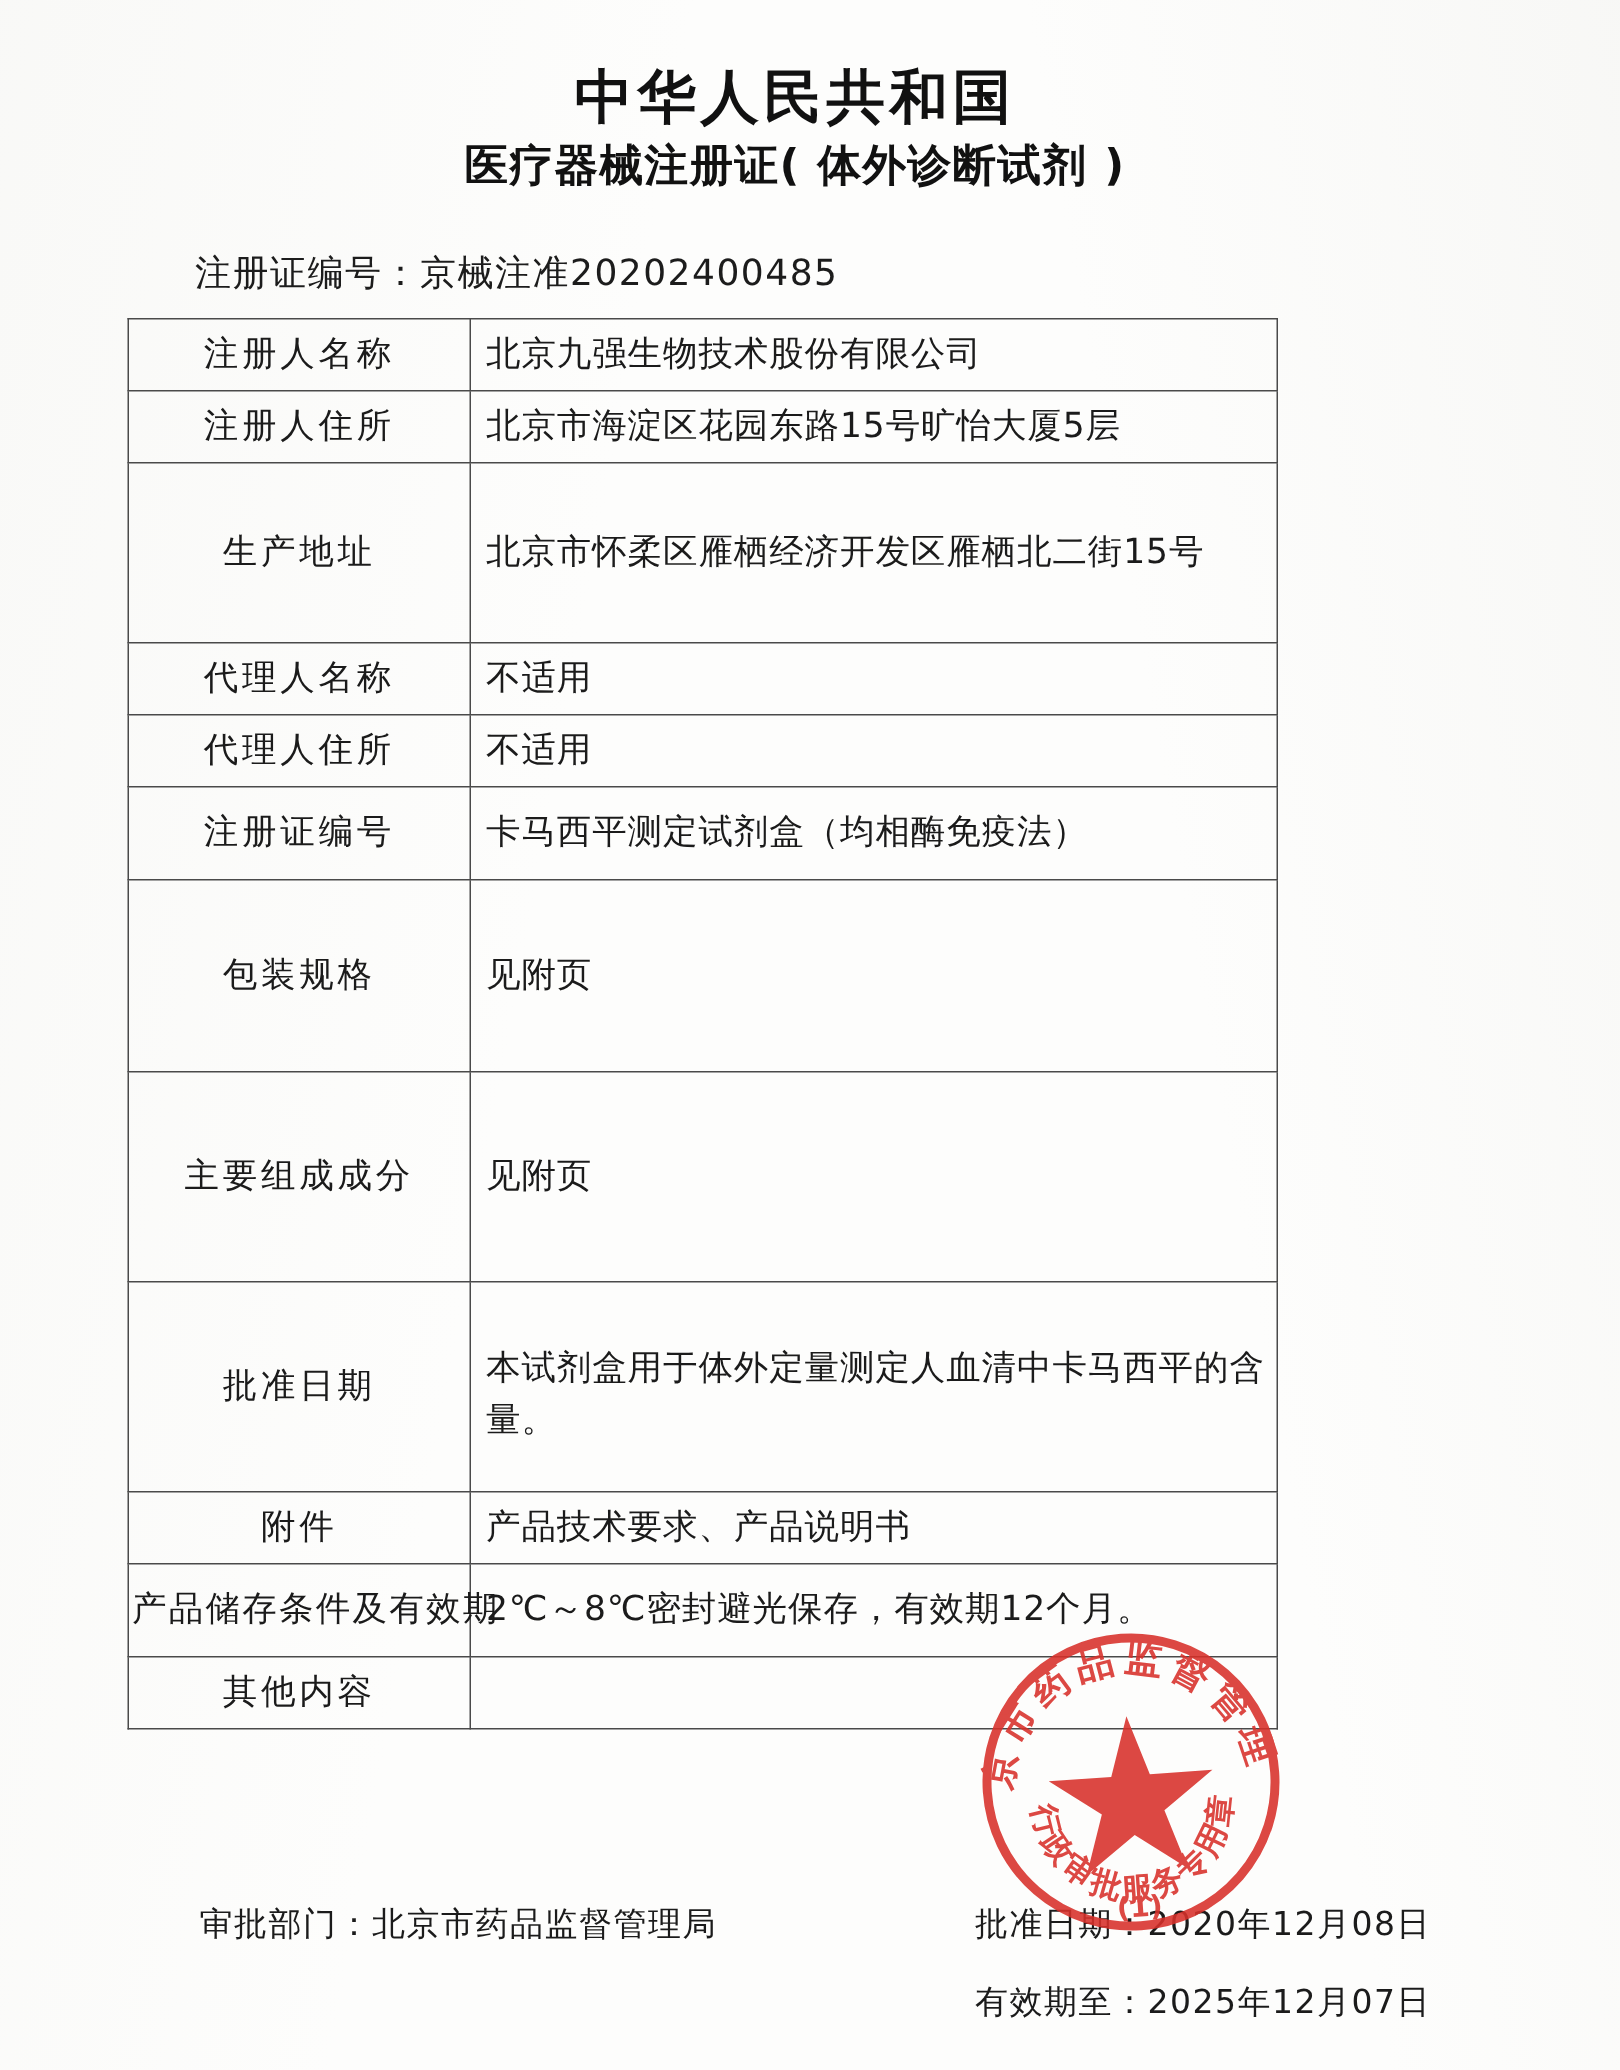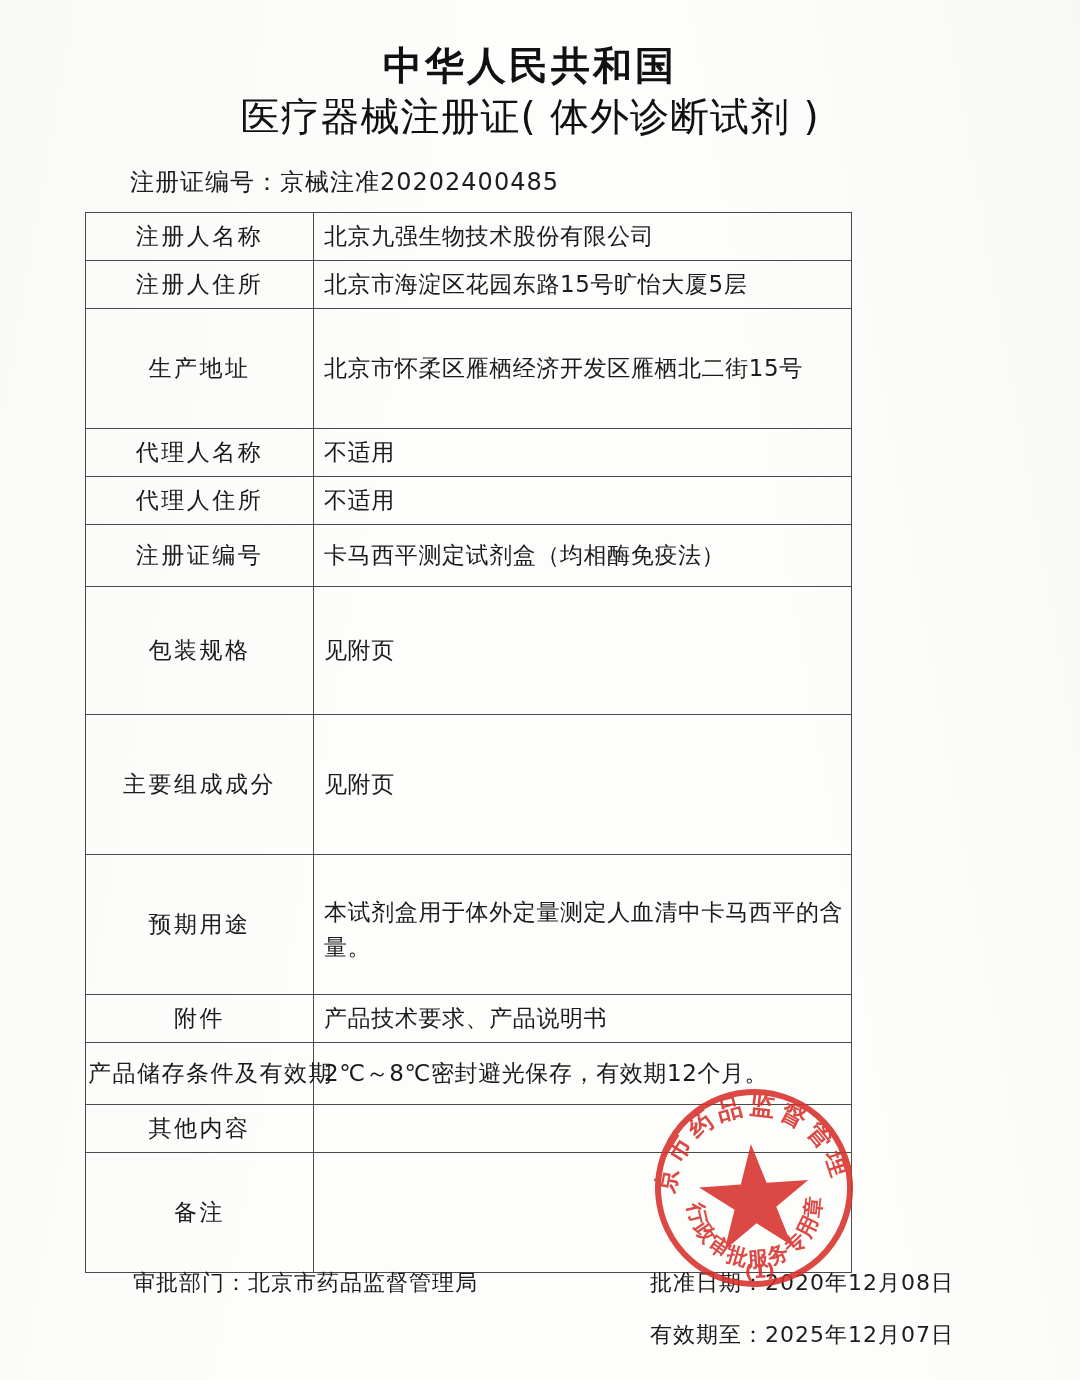--- a/index.html
+++ b/index.html
@@ -34,22 +34,22 @@
     text-align: center;
   }
   .title-line1 {
     font-size: 39px;
     font-weight: 700;
     letter-spacing: 3px;
     line-height: 1.25;
     color: #111;
   }
   .title-line2 {
-    font-size: 39px;
-    font-weight: 400;
+    font-size: 29px;
+    font-weight: 700;
     letter-spacing: 1px;
     line-height: 1.35;
     color: #111;
   }
 
   .reg-no {
     position: absolute;
     top: 166px;
     left: 130px;
     font-size: 24px;
@@ -223,21 +223,21 @@
       <tr class="r-xxl">
         <td>
             <span class="lbl">主要组成成分</span>
           </td>
         <td>
             <span class="val">见附页</span>
           </td>
       </tr>
       <tr class="r-xxl">
         <td>
-            <span class="lbl">预期用途</span>
+            <span class="lbl">批准日期</span>
           </td>
         <td class="purpose-val">
             <span class="val">本试剂盒用于体外定量测定人血清中卡马西平的含量。</span>
           </td>
       </tr>
       <tr class="r-s">
         <td>
             <span class="lbl">附件</span>
           </td>
         <td>
@@ -248,28 +248,20 @@
         <td>
             <span class="lbl wide">产品储存条件及有效期</span>
           </td>
         <td>
             <span class="val">2℃～8℃密封避光保存，有效期12个月。</span>
           </td>
       </tr>
       <tr class="r-s">
         <td>
             <span class="lbl">其他内容</span>
-          </td>
-        <td>
-            <span class="val"></span>
-          </td>
-      </tr>
-      <tr class="r-l">
-        <td>
-            <span class="lbl">备注</span>
           </td>
         <td>
             <span class="val"></span>
           </td>
       </tr>
     </tbody>
   </table>
 
   <div class="footer">
     <div class="footer-left">审批部门：北京市药品监督管理局</div>

